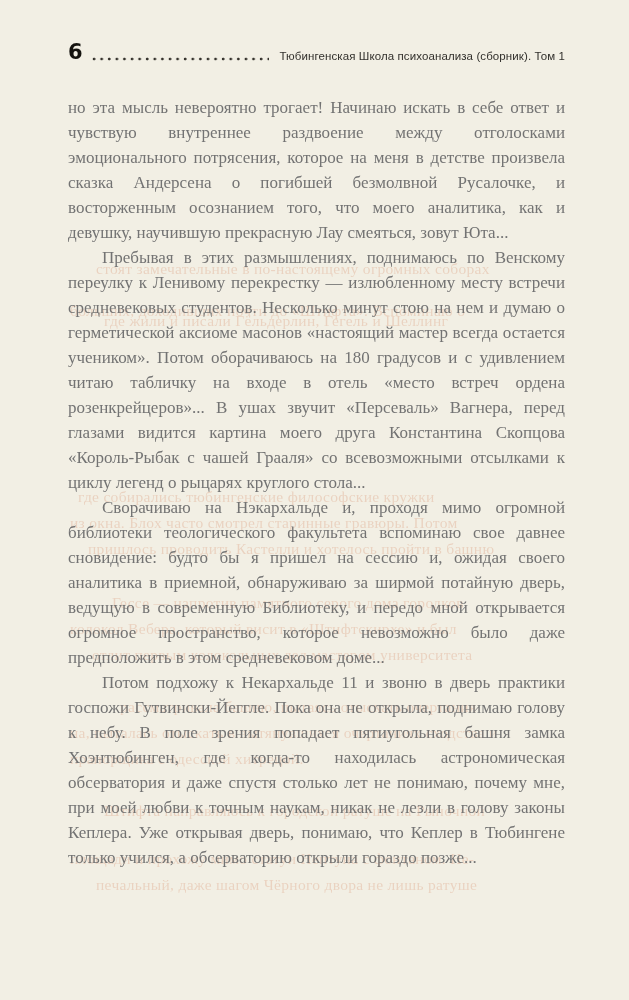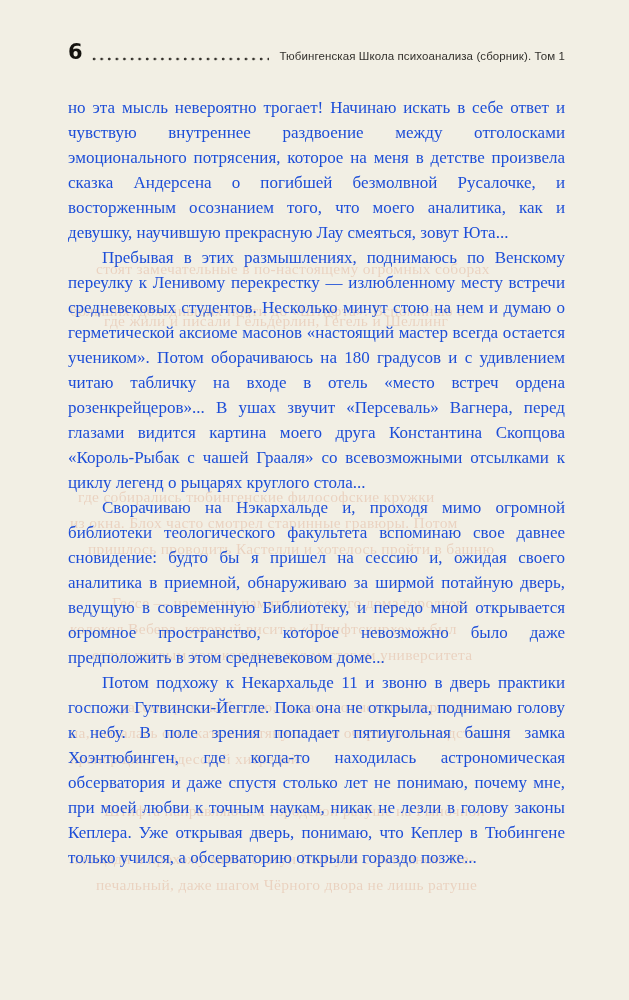--- a/index.html
+++ b/index.html
@@ -33,21 +33,21 @@
   .booktitle{
     font-family:"Liberation Sans", sans-serif;
     font-size:11.5px;color:#32302c;
     padding-bottom:1px;letter-spacing:.1px;white-space:nowrap;text-align:right;
   }
   
   .content{
     position:absolute;left:68px;width:497px;top:95px;
     text-align:justify;
     font-size:17px;line-height:25px;
-    color:#1d4ed8;
+    color:#737373;
   }
   .para{margin:0;text-indent:34px;}
   .para.noindent{text-indent:0;}
   
   .bleed{position:absolute;inset:0;pointer-events:none;}
   .bl{
     position:absolute;
     font-size:15.5px;line-height:25px;
     color:#c2410c;opacity:.16;
     filter:blur(.5px);

